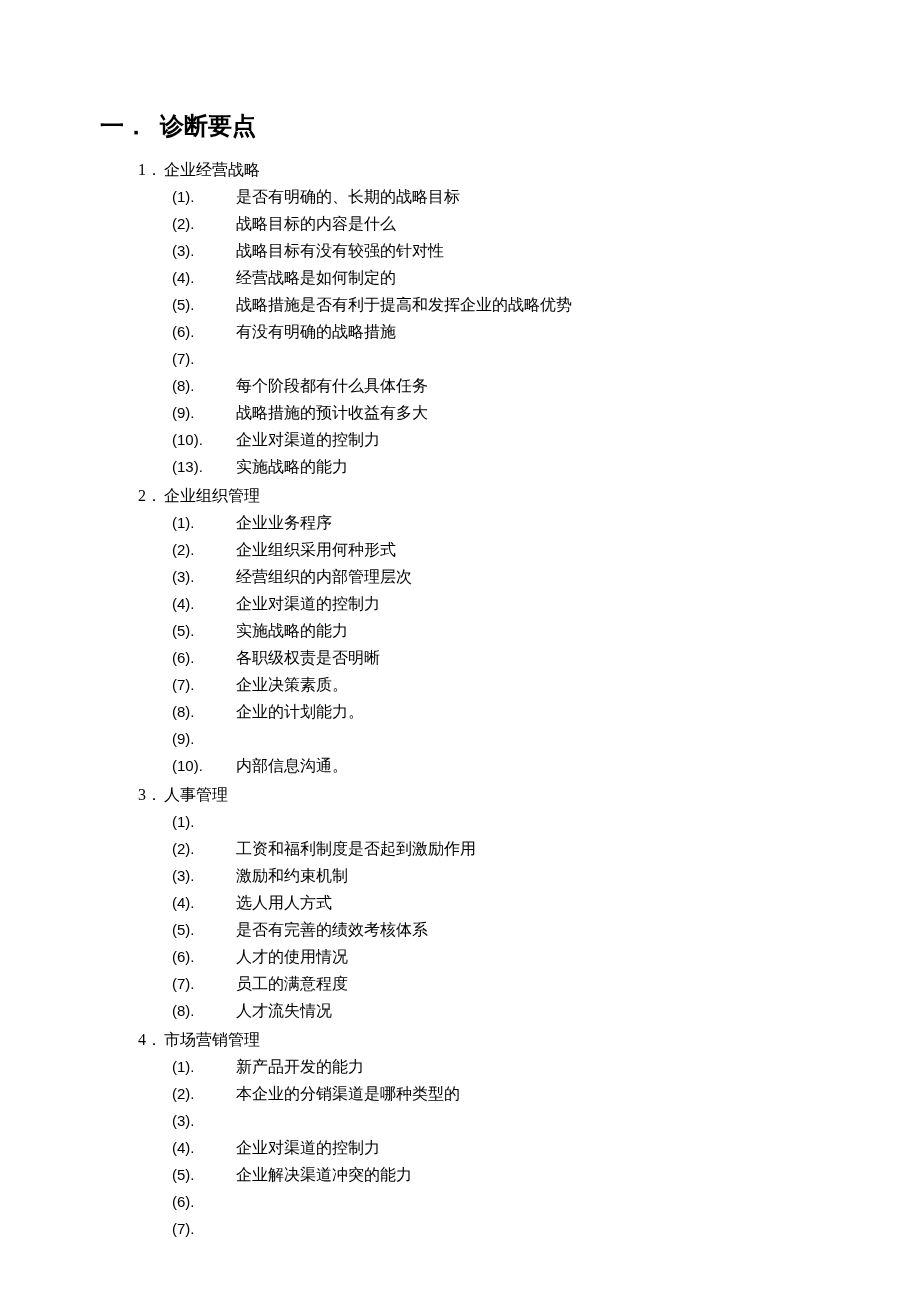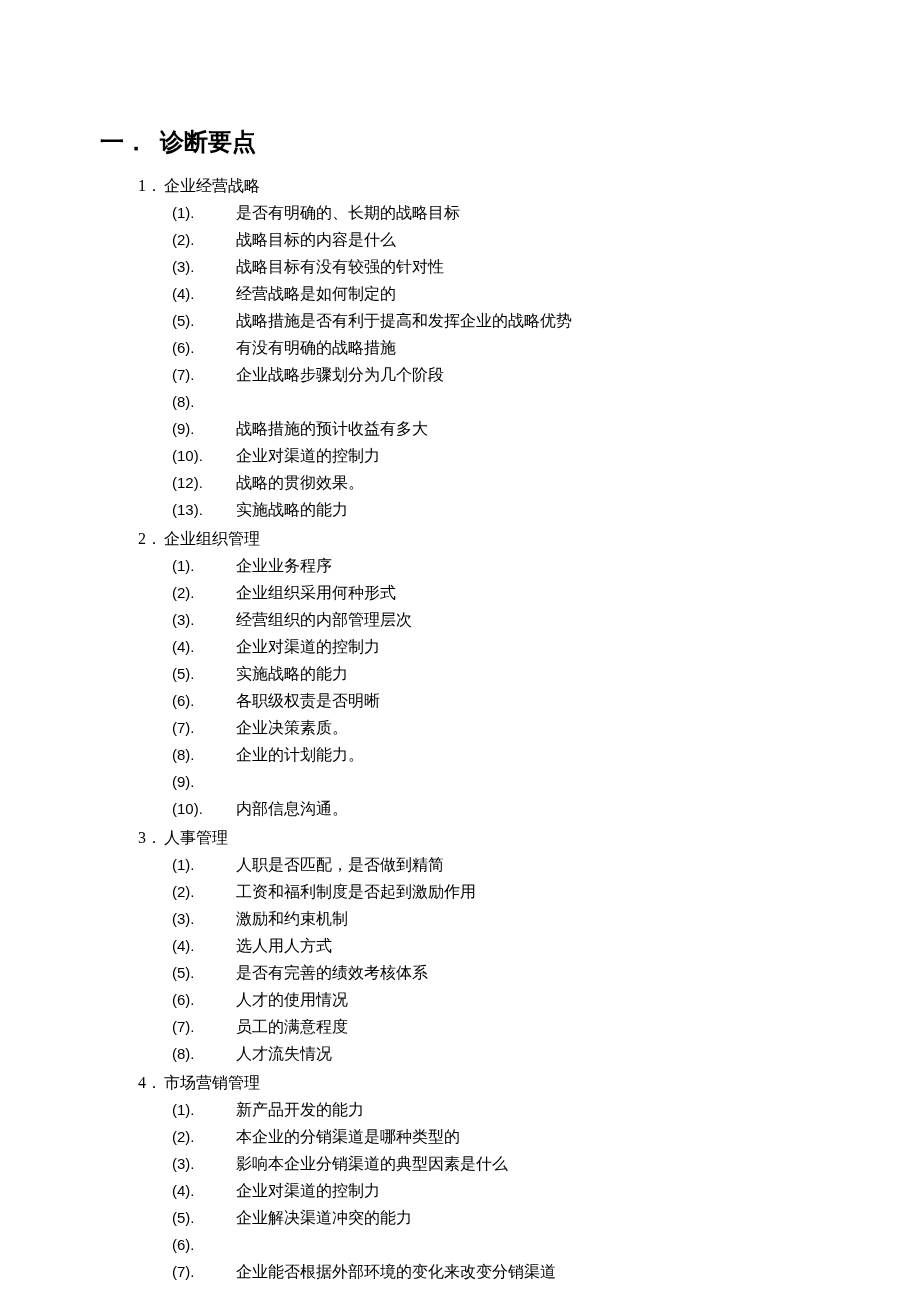--- a/index.html
+++ b/index.html
@@ -22,21 +22,20 @@
   .h1-num {
     font-family: "SimSun", serif;
     font-size: 24px;
     font-weight: bold;
     width: 60px;
   }
   .h1-title {
     font-family: "SimSun", serif;
     font-size: 24px;
     font-weight: bold;
-    margin-top: 16px;
   }
   .section {
     margin-left: 38px;
     margin-bottom: 2px;
   }
   .section-row {
     display: flex;
     align-items: baseline;
     font-size: 16px;
     line-height: 27px;
@@ -104,38 +103,34 @@
           <div class="item-row">
             <span class="item-num">(5).</span>
             <span class="item-text">战略措施是否有利于提高和发挥企业的战略优势</span>
           </div>
           <div class="item-row">
             <span class="item-num">(6).</span>
             <span class="item-text">有没有明确的战略措施</span>
           </div>
           <div class="item-row">
             <span class="item-num">(7).</span>
-            <span class="item-text">企业战略步骤划分为几个阶段</span>
           </div>
           <div class="item-row">
             <span class="item-num">(8).</span>
+            <span class="item-text">每个阶段都有什么具体任务</span>
           </div>
           <div class="item-row">
             <span class="item-num">(9).</span>
             <span class="item-text">战略措施的预计收益有多大</span>
           </div>
           <div class="item-row">
             <span class="item-num">(10).</span>
             <span class="item-text">企业对渠道的控制力</span>
           </div>
           <div class="item-row">
-            <span class="item-num">(12).</span>
-            <span class="item-text">战略的贯彻效果。</span>
-          </div>
-          <div class="item-row">
             <span class="item-num">(13).</span>
             <span class="item-text">实施战略的能力</span>
           </div>
         </div>
       </div>
       <div class="section">
         <div class="section-row">
           <span class="section-num">2．</span>
           <span class="section-title">企业组织管理</span>
         </div>
@@ -182,21 +177,20 @@
         </div>
       </div>
       <div class="section">
         <div class="section-row">
           <span class="section-num">3．</span>
           <span class="section-title">人事管理</span>
         </div>
         <div class="items">
           <div class="item-row">
             <span class="item-num">(1).</span>
-            <span class="item-text">人职是否匹配，是否做到精简</span>
           </div>
           <div class="item-row">
             <span class="item-num">(2).</span>
             <span class="item-text">工资和福利制度是否起到激励作用</span>
           </div>
           <div class="item-row">
             <span class="item-num">(3).</span>
             <span class="item-text">激励和约束机制</span>
           </div>
           <div class="item-row">
@@ -230,34 +224,32 @@
           <div class="item-row">
             <span class="item-num">(1).</span>
             <span class="item-text">新产品开发的能力</span>
           </div>
           <div class="item-row">
             <span class="item-num">(2).</span>
             <span class="item-text">本企业的分销渠道是哪种类型的</span>
           </div>
           <div class="item-row">
             <span class="item-num">(3).</span>
-            <span class="item-text">影响本企业分销渠道的典型因素是什么</span>
           </div>
           <div class="item-row">
             <span class="item-num">(4).</span>
             <span class="item-text">企业对渠道的控制力</span>
           </div>
           <div class="item-row">
             <span class="item-num">(5).</span>
             <span class="item-text">企业解决渠道冲突的能力</span>
           </div>
           <div class="item-row">
             <span class="item-num">(6).</span>
           </div>
           <div class="item-row">
             <span class="item-num">(7).</span>
-            <span class="item-text">企业能否根据外部环境的变化来改变分销渠道</span>
           </div>
         </div>
       </div>
     </div>
 
 </div>
 
 </body></html>

